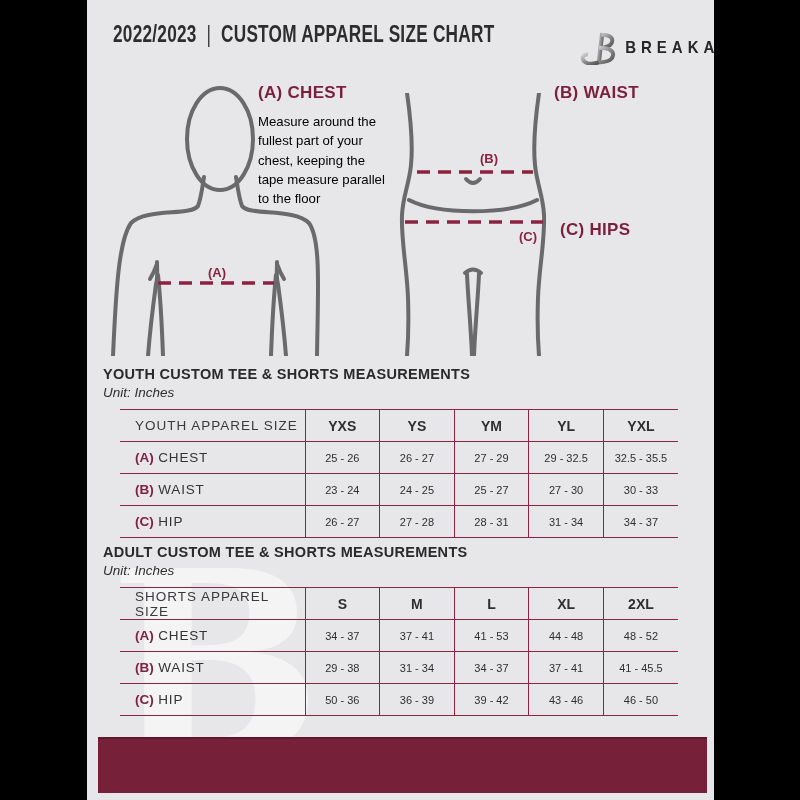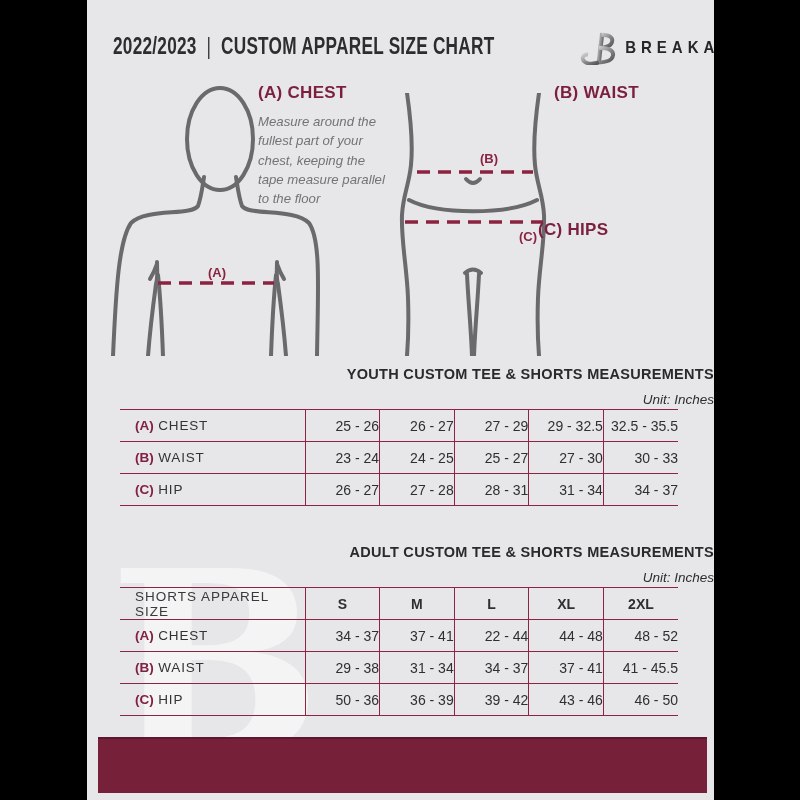--- a/index.html
+++ b/index.html
@@ -13,72 +13,72 @@
   }
   
   .watermark{
     position:absolute;left:22px;top:538px;z-index:0;
     font-family:"DejaVu Serif",serif;font-weight:700;font-size:252px;line-height:1;
     color:rgba(255,255,255,0.55);pointer-events:none;
   }
   
   .topbar{
     position:absolute;top:24px;left:26px;right:27px;height:44px;z-index:2;
-    display:flex;align-items:center;justify-content:space-between;
+    display:flex;justify-content:space-between;
   }
   .titleline{
     font-weight:700;font-size:21px;color:#2d2d2f;letter-spacing:.3px;
     transform:scale(.82,1.18);transform-origin:left center;white-space:nowrap;
   }
   .titleline .sep{font-weight:400;margin:0 12px;color:#3a3a3c;}
   .brand{display:flex;align-items:center;gap:9px;}
   .brand-name{
     font-weight:700;font-size:15px;letter-spacing:5px;color:#262628;
     transform:scaleY(1.12);white-space:nowrap;
   }
   
   .instr{position:absolute;z-index:1;color:#82203f;}
   .instr h3{margin:0 0 9px 0;font-size:17px;font-weight:700;letter-spacing:.3px;color:#7b1f3d;}
-  .instr p{margin:0;font-size:13.2px;font-style:italic;font-weight:500;line-height:1.46;
-    white-space:pre-line;color:#737373;}
+  .instr p{margin:0;font-size:13.2px;font-weight:500;line-height:1.46;
+    white-space:pre-line;color:#000000;}
   #instr-chest{left:171px;top:83px;width:160px;}
   #instr-waist{left:467px;top:83px;width:160px;}
-  #instr-hips{left:451px;top:220px;width:160px;}
+  #instr-hips{left:473px;top:220px;width:160px;}
   
   .fig{position:absolute;z-index:1;}
   #fig-chest{left:14px;top:78px;}
   #fig-waist{left:311px;top:93px;}
   .body-line{fill:none;stroke:#6a6a6d;stroke-width:4;stroke-linecap:round;}
   .dash-line{fill:none;stroke:#8b2340;stroke-width:3.6;stroke-dasharray:13 8;}
   .marker{font:700 13px "Liberation Sans",sans-serif;fill:#8b2340;}
   
-  .tbl-head{position:absolute;left:0;right:0;text-align:right;z-index:1;}
+  .tbl-head{position:absolute;left:16px;right:0;text-align:left;z-index:1;}
   #youth-head{top:366px;}
   #adult-head{top:544px;}
   .tbl-title{font-size:14.5px;font-weight:600;letter-spacing:.3px;color:#2a2a2c;}
-  .tbl-unit{font-size:13.5px;font-style:italic;font-weight:500;color:#2e2e30;margin-top:10px;}
+  .tbl-unit{font-size:13.5px;font-style:italic;font-weight:500;color:#2e2e30;margin-top:3px;}
   table.size-table{
     position:absolute;left:33px;width:558px;z-index:1;
     border-collapse:collapse;table-layout:fixed;
     border-top:1.6px solid #8e2342;
   }
   #youth-table{top:409px;}
   #adult-table{top:587px;}
   .size-table tr{border-bottom:1.6px solid #8e2342;}
   .size-table th,.size-table td{padding:0;height:31px;vertical-align:middle;}
   .size-table .sizecol{border-left:1.6px solid #8e2342;text-align:center;}
   .size-table th.sizecol{font-weight:700;font-size:14px;color:#2f2f31;}
   .size-table th.labelcol{
     text-align:left;padding-left:15px;font-weight:400;font-size:13.5px;
     letter-spacing:1px;color:#3a3a3c;
   }
   .size-table td.labelcol{text-align:left;padding-left:15px;font-size:13.5px;
     letter-spacing:.8px;color:#333335;}
   .size-table td.labelcol .mk{color:#82203f;font-weight:700;letter-spacing:0;}
-  .size-table td.sizecol{font-size:14px;color:#2f2f31;text-align:right;}
+  .size-table td.sizecol{font-size:11px;color:#2f2f31;}
   
   .footer-bar{
     position:absolute;left:11px;top:737px;width:609px;height:54px;z-index:2;
     background:#76203a;border-top:2px solid #5d1830;
   }
 </style>
 </head>
 <body>
 
 <div class="page">
@@ -164,20 +164,28 @@
   <table class="size-table" id="youth-table">
     <colgroup>
         <col style="width:185px">
         <col style="width:74.6px">
         <col style="width:74.6px">
         <col style="width:74.6px">
         <col style="width:74.6px">
         <col style="width:74.6px">
       </colgroup>
     <tbody>
+        <tr>
+      <th class="labelcol">YOUTH APPAREL SIZE</th>
+      <th class="sizecol">YXS</th>
+      <th class="sizecol">YS</th>
+      <th class="sizecol">YM</th>
+      <th class="sizecol">YL</th>
+      <th class="sizecol">YXL</th>
+    </tr>
     <tr>
       <td class="labelcol"><span class="mk">(A)</span> <span>CHEST</span></td>
       <td class="sizecol">25 - 26</td>
       <td class="sizecol">26 - 27</td>
       <td class="sizecol">27 - 29</td>
       <td class="sizecol">29 - 32.5</td>
       <td class="sizecol">32.5 - 35.5</td>
     </tr>
     <tr>
       <td class="labelcol"><span class="mk">(B)</span> <span>WAIST</span></td>
@@ -217,21 +225,21 @@
       <th class="sizecol">S</th>
       <th class="sizecol">M</th>
       <th class="sizecol">L</th>
       <th class="sizecol">XL</th>
       <th class="sizecol">2XL</th>
     </tr>
     <tr>
       <td class="labelcol"><span class="mk">(A)</span> <span>CHEST</span></td>
       <td class="sizecol">34 - 37</td>
       <td class="sizecol">37 - 41</td>
-      <td class="sizecol">22 - 44</td>
+      <td class="sizecol">41 - 53</td>
       <td class="sizecol">44 - 48</td>
       <td class="sizecol">48 - 52</td>
     </tr>
     <tr>
       <td class="labelcol"><span class="mk">(B)</span> <span>WAIST</span></td>
       <td class="sizecol">29 - 38</td>
       <td class="sizecol">31 - 34</td>
       <td class="sizecol">34 - 37</td>
       <td class="sizecol">37 - 41</td>
       <td class="sizecol">41 - 45.5</td>

